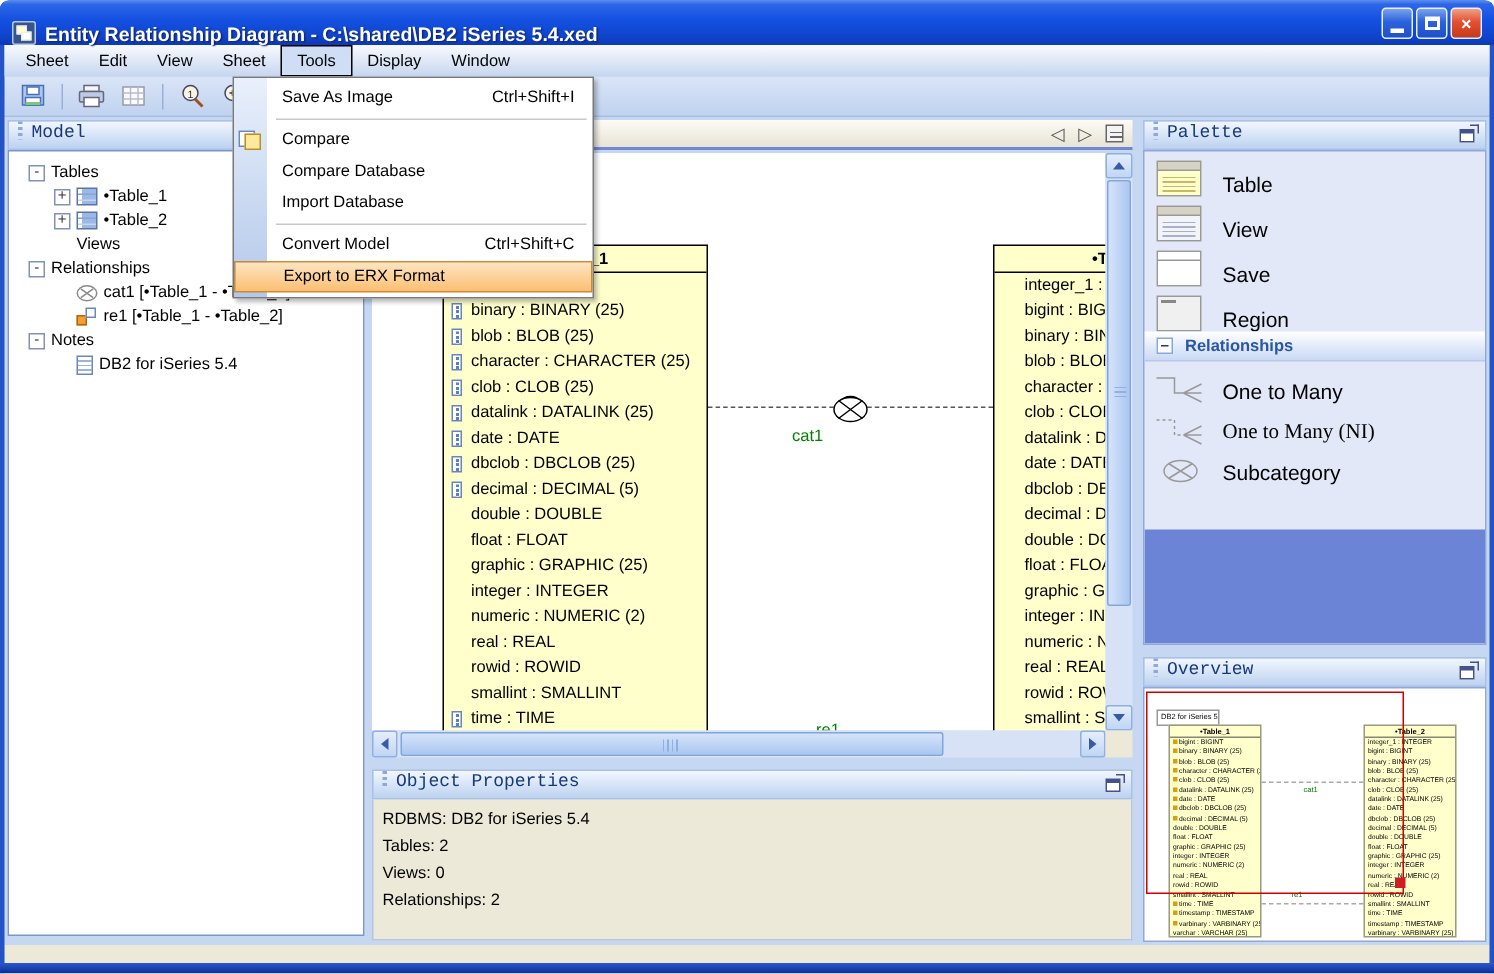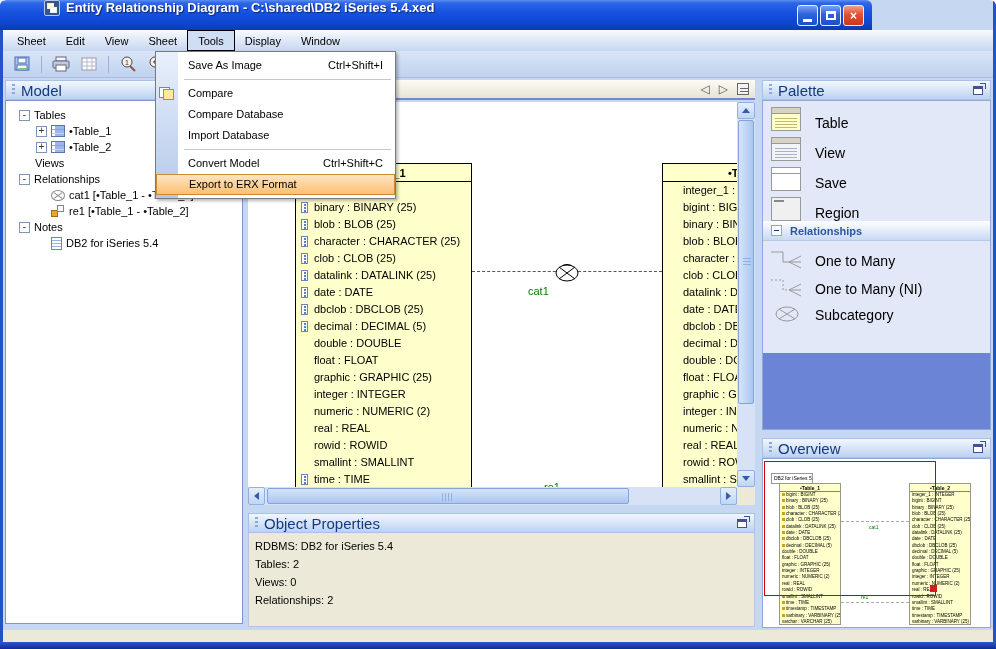--- a/index.html
+++ b/index.html
@@ -8,23 +8,23 @@
          border-radius:6px 6px 0 0; }
   .abs { position:absolute; }
 
   
   .frame-l { left:0; top:0; width:3px; height:649px; background:#2453c8; z-index:40; }
   .frame-r { left:993px; top:0; width:3px; height:649px; background:#2453c8; z-index:40; }
   .frame-b { left:0; top:642px; width:996px; height:7px;
              background:linear-gradient(180deg,#2b58cc,#0b2d96); z-index:40; }
 
   
-  .titlebar { left:0; top:0; width:872px; height:30px;
+  .titlebar { left:0; top:0; width:996px; height:30px;
     background:linear-gradient(180deg,#5c8ef0 0%,#2c66e8 10%,#1450e0 45%,#0f44cc 80%,#0d3ab4 100%);
-    display:flex; align-items:flex-start; z-index:45; border-radius:6px 6px 0 0;padding-left:36px; }
+    display:flex; align-items:flex-end; z-index:45; border-radius:6px 6px 0 0; }
   .app-icon { width:16px; height:16px; margin:0 6px 0 8px; background:#34558e; border:1px solid #b8c8e8; border-radius:2px; position:relative; }
   .app-icon::before { content:""; position:absolute; left:2px; top:2px; width:5px; height:4px; background:#ffffcc; border:1px solid #eee; }
   .app-icon::after  { content:""; position:absolute; right:2px; bottom:2px; width:5px; height:4px; background:#fff; border:1px solid #eee; }
   .title-text { color:#fff; font-weight:bold; font-size:13px; text-shadow:1px 1px 1px #10256e; white-space:nowrap; }
   .win-btns { position:absolute; right:8px; top:5px; display:flex; gap:2px; }
   .wbtn { width:21px; height:21px; border-radius:3px; border:1px solid #e8f0fc;
     background:linear-gradient(180deg,#7ba2f0,#2b62dc 45%,#1e50c8); color:#fff; font-size:12px; font-weight:bold;
     display:flex; align-items:center; justify-content:center; }
   .wbtn.close { background:linear-gradient(180deg,#f0a088,#e25030 45%,#c83a1a); }
   .wbtn .minglyph { width:9px; height:3px; background:#fff; margin-top:9px; }
@@ -39,32 +39,32 @@
 
   
   .toolbar { left:3px; top:51px; width:990px; height:27px;
     background:linear-gradient(180deg,#dae5f7,#bfd2ef); border-bottom:1px solid #a8bde0;
     display:flex; align-items:center; padding-left:8px; gap:6px; z-index:20; }
   .tbtn { width:22px; height:21px; display:flex; align-items:center; justify-content:center; border-radius:2px; }
   .tsep { width:1px; height:17px; background:#9ab0d8; margin:0 2px; }
 
   
   .phead { background:linear-gradient(180deg,#f2f7fe,#bcd2f0); border:1px solid #a9c0e8;
-    display:flex; align-items:center; font-size:15px; color:#16397c; padding-left:6px; }
+    display:flex; align-items:flex-start; font-size:12px; color:#16397c; padding-left:6px;font-family:Liberation Mono, monospace; }
   .grip { width:3px; height:12px; margin-right:6px;
     background:repeating-linear-gradient(180deg,#8fa8d8 0 2px, transparent 2px 4px); }
   .float-ico { position:absolute; right:7px; top:5px; width:10px; height:9px; border:1px solid #44518c; border-top:3px solid #44518c; background:#fff; }
   .float-ico::before { content:""; position:absolute; right:-4px; top:-6px; width:5px; height:5px; border-top:1px solid #44518c; border-right:1px solid #44518c; }
 
   
   .model-head { left:5px; top:80px; width:238px; height:20px; }
   .model-body { left:5px; top:100px; width:238px; height:524px; background:#fff; border:1px solid #7a97c8; overflow:hidden; padding-top:6px; }
   .tree-row { height:16px; display:flex; align-items:center; font-size:11px; white-space:nowrap; }
   .tree-row.lvl0 { padding-left:13px; }
-  .tree-row.lvl0noexp { padding-left:29px; }
+  .tree-row.lvl0noexp { padding-left:45px; }
   .tree-row.lvl1 { padding-left:30px; }
   .tree-row.lvl2 { padding-left:45px; }
   .expander { width:11px; height:11px; border:1px solid #7f93b8; background:#fff; font-size:10px; line-height:8px;
     text-align:center; color:#333; margin-right:4px; flex:0 0 auto; }
   .tree-icon { width:14px; height:12px; margin-right:4px; flex:0 0 auto; position:relative; }
   .icon-table { border:1px solid #5a76a8;
     background:linear-gradient(90deg,#fff 0 3px,#9ab8e8 0 0),linear-gradient(180deg,#9ab8e8 0 3px,#fff 3px);
     background-blend-mode:normal; }
   .icon-table::before { content:""; position:absolute; left:0; right:0; top:3px; height:1px; background:#8aa4cc; }
   .icon-table::after { content:""; position:absolute; left:0; right:0; top:7px; height:1px; background:#c8d4e8; }
@@ -583,21 +583,21 @@
     <div class="sec-bar">
       <span class="minus-box"></span>
       <span>Relationships</span>
     </div>
     <div class="pal-item" style="height:28px;">
       <svg class="rel-ico" width="36" height="20">
           <path d="M2 3 H14 V13 H20 M20 13 L32 7 M20 13 H32 M20 13 L32 19" fill="none" stroke="#999"></path>
         </svg>
       <span>One to Many</span>
     </div>
-    <div class="pal-item" style="height:28px;">
+    <div class="pal-item" style="height:28px;font-family:Liberation Serif, serif;">
       <svg class="rel-ico" width="36" height="20">
           <path d="M2 3 H14 V13 H20" fill="none" stroke="#999" stroke-dasharray="2,2"></path>
           <path d="M20 13 L32 7 M20 13 H32 M20 13 L32 19" fill="none" stroke="#999"></path>
         </svg>
       <span>One to Many (NI)</span>
     </div>
     <div class="pal-item" style="height:26px;">
       <svg class="rel-ico" width="36" height="18">
           <ellipse cx="18" cy="9" rx="11" ry="7" fill="none" stroke="#999"></ellipse>
           <path d="M10 4 L26 14 M26 4 L10 14" stroke="#999"></path>

